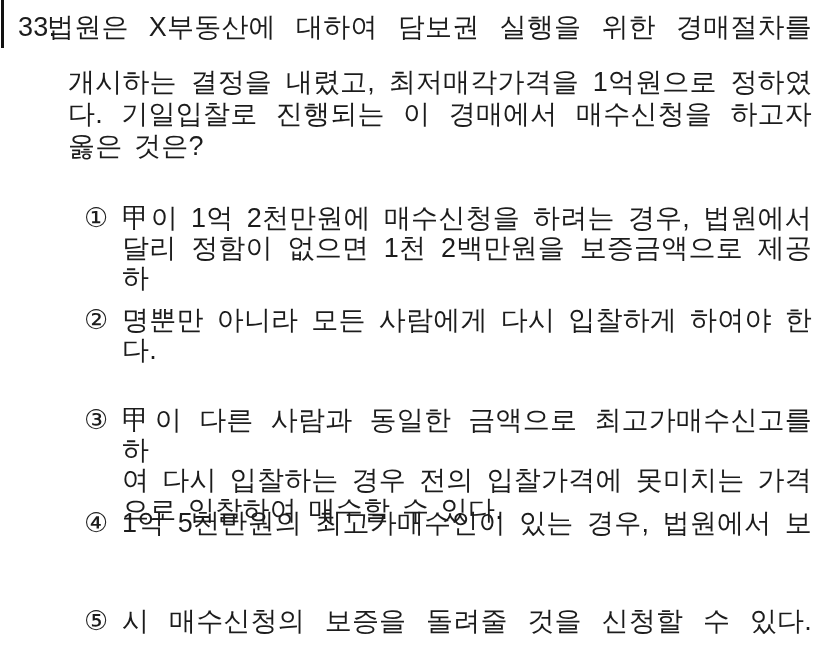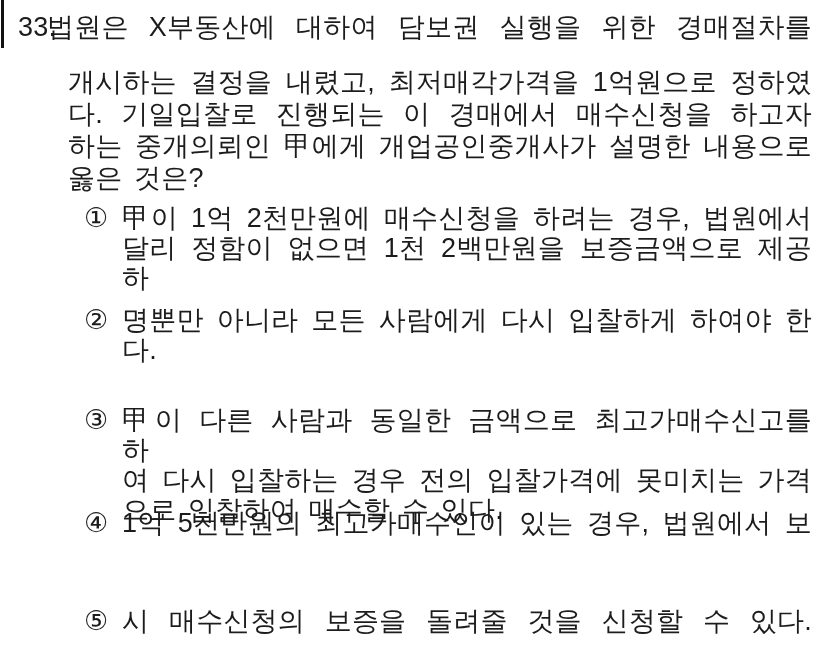--- a/index.html
+++ b/index.html
@@ -88,21 +88,20 @@
 
   <div class="scan-mark"></div>
 
   <span class="qnum">33.</span>
 
   <div class="qline1 just">법원은 X부동산에 대하여 담보권 실행을 위한 경매절차를</div>
 
   <div class="qbody">
     <div class="line just">개시하는 결정을 내렸고, 최저매각가격을 1억원으로 정하였</div>
     <div class="line just">다. 기일입찰로 진행되는 이 경매에서 매수신청을 하고자</div>
-    <div class="line just">하는 중개의뢰인 甲에게 개업공인중개사가 설명한 내용으로</div>
     <div class="line">옳은 것은?</div>
   </div>
 
   <div class="option opt-1">
     <span class="onum">①</span>
     <div class="otext">
       <div class="line just">甲이 1억 2천만원에 매수신청을 하려는 경우, 법원에서</div>
       <div class="line just">달리 정함이 없으면 1천 2백만원을 보증금액으로 제공하</div>
     </div>
   </div>

